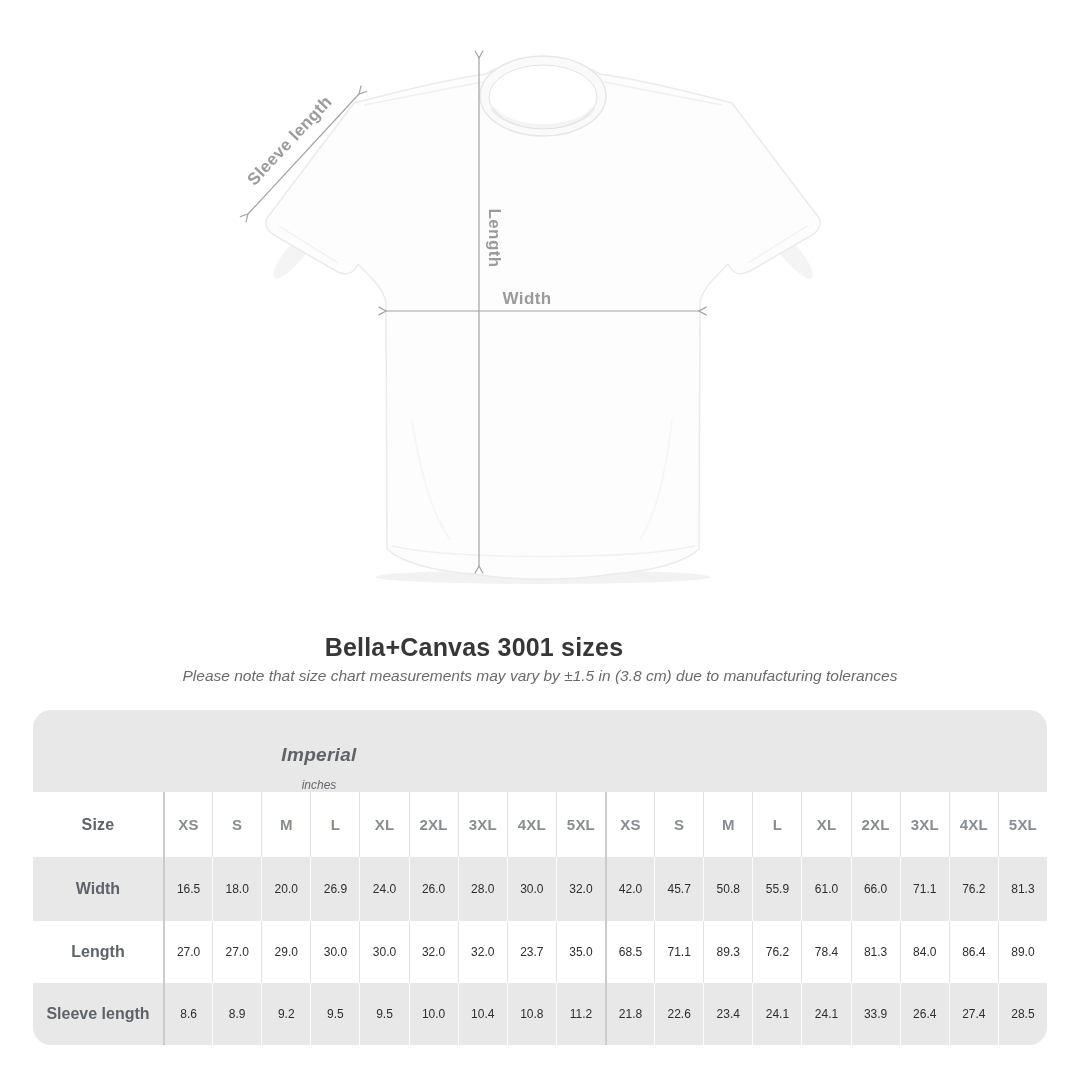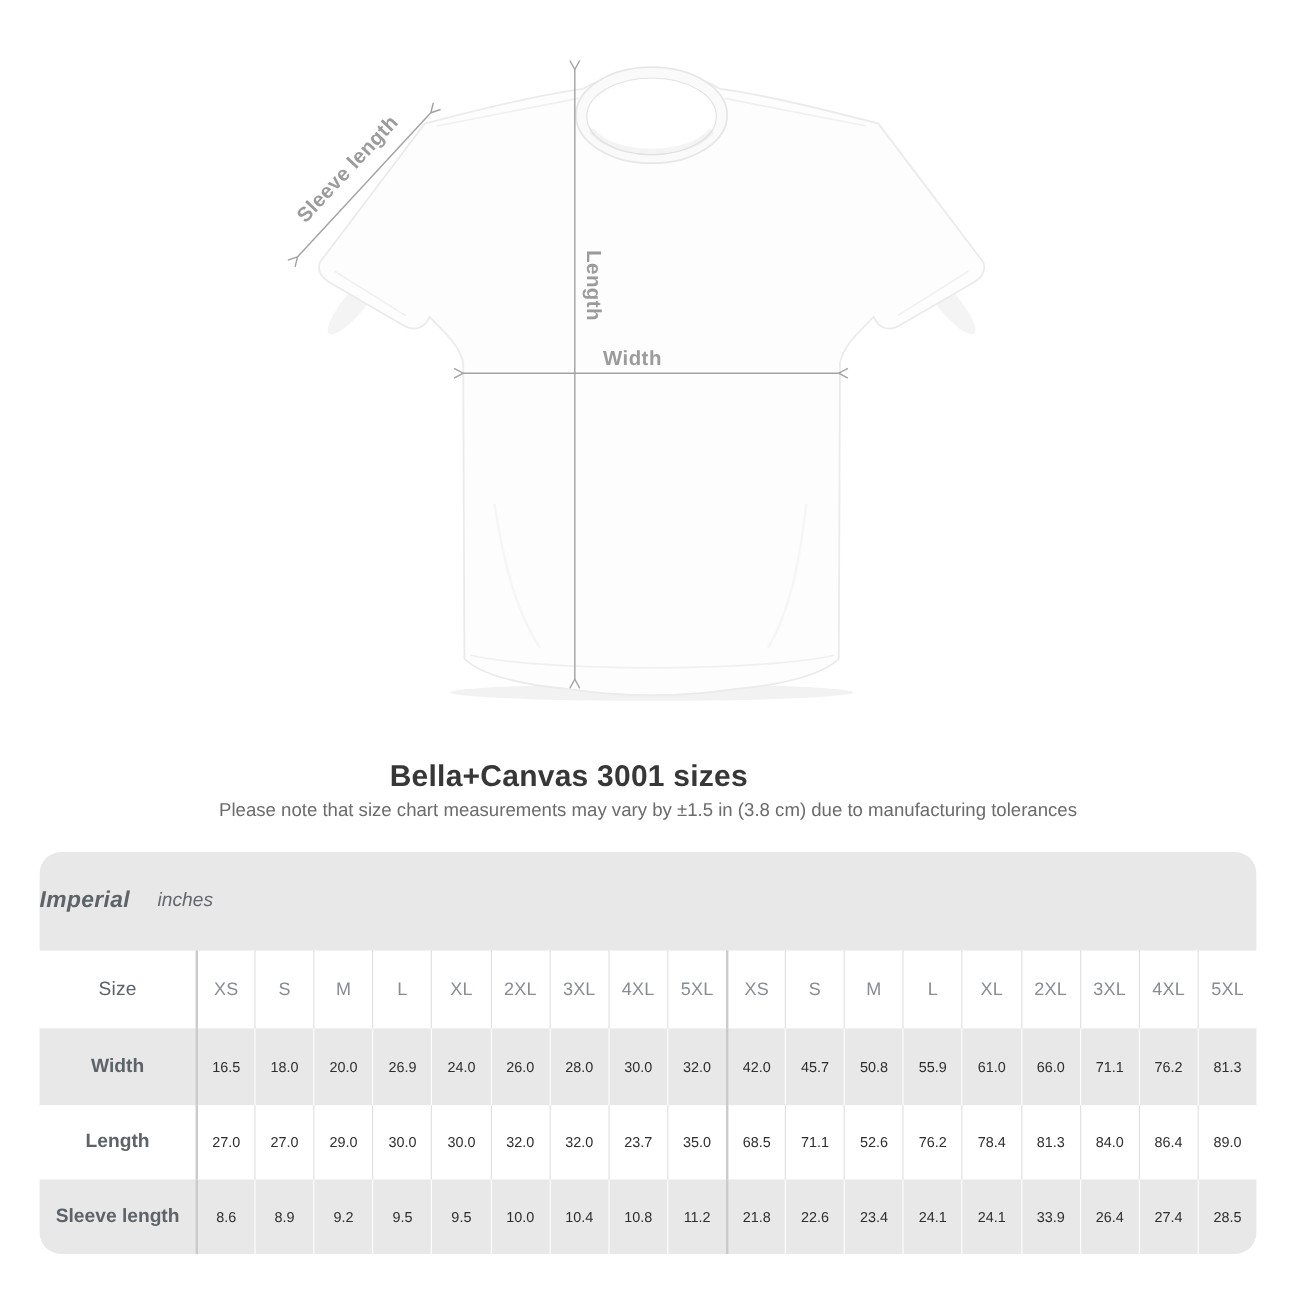--- a/index.html
+++ b/index.html
@@ -17,47 +17,47 @@
   #width-label{left:527px;top:289px;transform:translateX(-50%);}
   #length-label{left:484px;top:238px;transform:translateY(-50%);writing-mode:vertical-rl;}
   #sleeve-label{left:290px;top:141px;transform:translate(-50%,-50%) rotate(-47deg);}
 
   .page-title{
     position:absolute;left:0;top:633px;width:948px;text-align:center;
     font-size:25px;font-weight:bold;color:var(--title,#373737);letter-spacing:.2px;
   }
   .page-subtitle{
     position:absolute;left:0;top:667px;width:1080px;text-align:center;
-    font-size:15.5px;color:var(--subtitle,#6b6b6b);
+    font-size:15.5px;font-style:italic;color:var(--subtitle,#6b6b6b);
   }
 
   .size-table{position:absolute;left:33px;top:710px;width:1014px;}
   .band{
     height:82px;background:var(--stripe,#e8e8e8);border-radius:18px 18px 0 0;
     display:flex;align-items:stretch;
   }
-  .band-half{display:flex;flex-direction:row;align-items:center;justify-content:flex-start;gap:23px;}
+  .band-half{display:flex;flex-direction:column;align-items:center;justify-content:flex-end;gap:12px;}
   .band-half.imperial{width:572px;}
   .band-half.metric{width:442px;}
   .band-name{font-size:19px;font-weight:bold;font-style:italic;color:var(--heading,#5c6369);letter-spacing:.3px;}
-  .band-unit{font-size:16px;font-style:italic;color:#63696f;}
+  .band-unit{font-size:12px;font-style:italic;color:#63696f;}
 
   .trow{display:grid;grid-template-columns:130px repeat(18,1fr);}
   .trow.h-size{height:65px;}
   .trow.r0{height:64px;}
   .trow.r1{height:62px;}
   .trow.r2{height:62px;border-radius:0 0 18px 18px;overflow:hidden;}
   .trow.stripe{background:var(--stripe,#e8e8e8);}
 
   .c{display:flex;align-items:center;justify-content:center;border-left:1px solid #e2e2e2;}
   .trow.stripe .c{border-left-color:rgba(255,255,255,.85);}
   .c.lab{border-left:none;font-weight:bold;font-size:16px;color:var(--heading,#5c6369);}
   .c.div-strong{border-left:2px solid var(--divider,#cbcbcb);text-align:center;}
   .trow.stripe .c.div-strong{border-left-color:var(--divider,#cbcbcb);}
-  .h-size .c{font-weight:normal;font-size:15px;color:#878d93;letter-spacing:.2px;}
+  .h-size .c{font-weight:bold;font-size:15px;color:#878d93;letter-spacing:.2px;}
   .h-size .c.lab{font-size:16px;color:var(--heading,#5c6369);}
   .c.val{font-size:12px;color:var(--value,#2e2e2e);}
 </style>
 </head>
 <body>
 
 <div class="diagram">
   <svg width="1080" height="625" viewBox="0 0 1080 625" aria-hidden="true">
     <defs>
       <marker id="arrV" viewBox="0 0 10 10" refX="1.5" refY="5" markerWidth="9" markerHeight="9" orient="auto-start-reverse">
@@ -171,21 +171,21 @@
         <div class="c val">27.0</div>
         <div class="c val">29.0</div>
         <div class="c val">30.0</div>
         <div class="c val">30.0</div>
         <div class="c val">32.0</div>
         <div class="c val">32.0</div>
         <div class="c val">23.7</div>
         <div class="c val">35.0</div>
         <div class="c val div-strong">68.5</div>
         <div class="c val">71.1</div>
-        <div class="c val">52.6</div>
+        <div class="c val">89.3</div>
         <div class="c val">76.2</div>
         <div class="c val">78.4</div>
         <div class="c val">81.3</div>
         <div class="c val">84.0</div>
         <div class="c val">86.4</div>
         <div class="c val">89.0</div>
       </div>
       <div class="trow r2 stripe">
         <div class="c lab">Sleeve length</div>
         <div class="c val div-strong">8.6</div>

